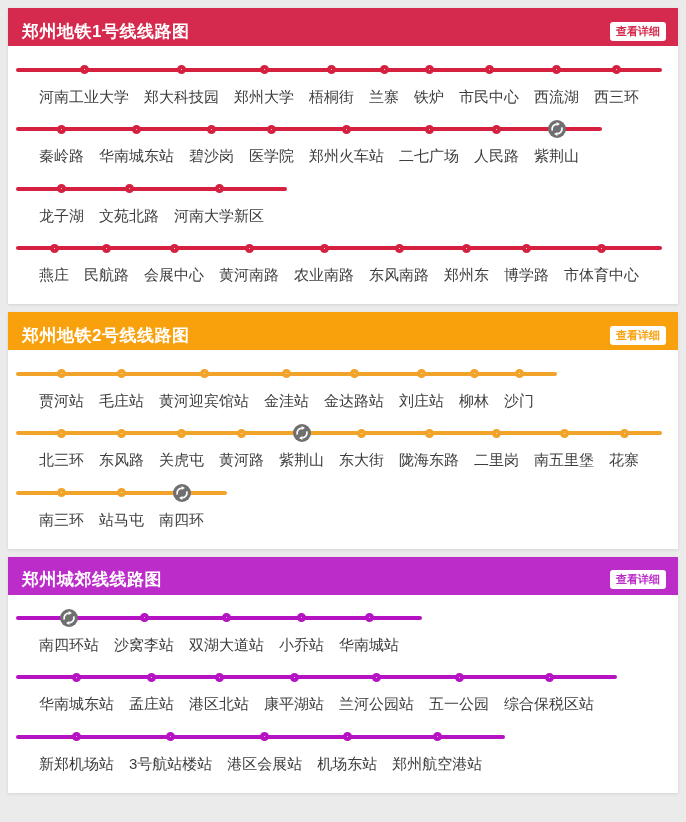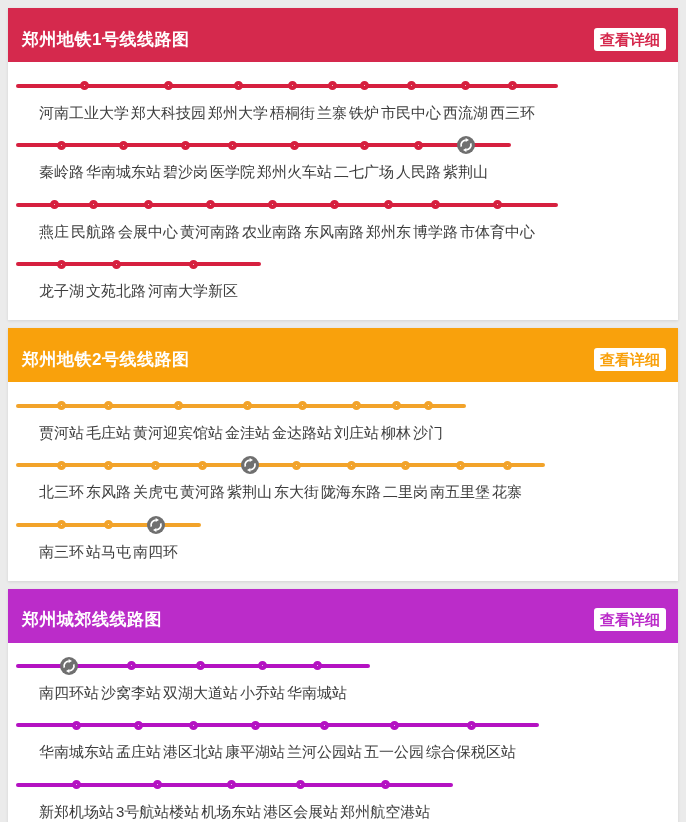--- a/index.html
+++ b/index.html
@@ -9,50 +9,50 @@
     min-height: 822px;
     font-family: "Liberation Sans", "DejaVu Sans", sans-serif;
     padding-top: 8px;
   }
   .card {
     margin: 0 8px 8px;
     background: #fff;
     box-shadow: 0 1px 3px rgba(0,0,0,0.10);
   }
   .card-header {
-    height: 54px;
+    height: 38px;
     background: var(--hc);
     display: flex;
     align-items: center;
     justify-content: space-between;
     padding: 8px 12px 0 14px;
   }
   .card-title {
     color: #fff;
     font-size: 17px;
     font-weight: bold;
     letter-spacing: 0.5px;
   }
   .detail-btn {
     background: #fff;
     color: var(--hc);
-    font-size: 15px;
+    font-size: 11px;
     font-weight: bold;
     line-height: 1;
     padding: 4px 6px;
     border-radius: 3px;
     text-decoration: none;
     cursor: pointer;
   }
   .card-body { padding: 14px 0 6px 8px; }
   .line-row { margin-bottom: 13px; }
   .row-inner {
     position: relative;
     display: inline-flex;
-    gap: 2px;
+    gap: 15px;
     padding: 0 23px;
   }
   .track {
     position: absolute;
     left: 0; right: 0; top: 7px;
     height: 4px;
     border-radius: 2px;
     background: var(--lc);
   }
   .station {
@@ -207,20 +207,41 @@
               </div>
               <a class="label">紫荆山</a>
             </div>
           </div></div>
         <div class="line-row"><div class="row-inner">
             <div class="track"></div>
             <div class="station">
               <div class="dot-area">
                 <div class="dot"></div>
               </div>
+              <a class="label">龙子湖</a>
+            </div>
+            <div class="station">
+              <div class="dot-area">
+                <div class="dot"></div>
+              </div>
+              <a class="label">文苑北路</a>
+            </div>
+            <div class="station">
+              <div class="dot-area">
+                <div class="dot"></div>
+              </div>
+              <a class="label">河南大学新区</a>
+            </div>
+          </div></div>
+        <div class="line-row"><div class="row-inner">
+            <div class="track"></div>
+            <div class="station">
+              <div class="dot-area">
+                <div class="dot"></div>
+              </div>
               <a class="label">燕庄</a>
             </div>
             <div class="station">
               <div class="dot-area">
                 <div class="dot"></div>
               </div>
               <a class="label">民航路</a>
             </div>
             <div class="station">
               <div class="dot-area">
@@ -256,41 +277,20 @@
               <div class="dot-area">
                 <div class="dot"></div>
               </div>
               <a class="label">博学路</a>
             </div>
             <div class="station">
               <div class="dot-area">
                 <div class="dot"></div>
               </div>
               <a class="label">市体育中心</a>
-            </div>
-          </div></div>
-        <div class="line-row"><div class="row-inner">
-            <div class="track"></div>
-            <div class="station">
-              <div class="dot-area">
-                <div class="dot"></div>
-              </div>
-              <a class="label">龙子湖</a>
-            </div>
-            <div class="station">
-              <div class="dot-area">
-                <div class="dot"></div>
-              </div>
-              <a class="label">文苑北路</a>
-            </div>
-            <div class="station">
-              <div class="dot-area">
-                <div class="dot"></div>
-              </div>
-              <a class="label">河南大学新区</a>
             </div>
           </div></div>
       </div>
   </section>
 
   <section class="card" style="--hc: #f9a10c; --lc: #f2a32a;">
     <header class="card-header">
       <h2 class="card-title">郑州地铁2号线线路图</h2>
       <a class="detail-btn">查看详细</a>
     </header>
@@ -546,27 +546,27 @@
             <div class="station">
               <div class="dot-area">
                 <div class="dot"></div>
               </div>
               <a class="label">3号航站楼站</a>
             </div>
             <div class="station">
               <div class="dot-area">
                 <div class="dot"></div>
               </div>
+              <a class="label">港区会展站</a>
+            </div>
+            <div class="station">
+              <div class="dot-area">
+                <div class="dot"></div>
+              </div>
               <a class="label">机场东站</a>
-            </div>
-            <div class="station">
-              <div class="dot-area">
-                <div class="dot"></div>
-              </div>
-              <a class="label">港区会展站</a>
             </div>
             <div class="station">
               <div class="dot-area">
                 <div class="dot"></div>
               </div>
               <a class="label">郑州航空港站</a>
             </div>
           </div></div>
       </div>
   </section>

